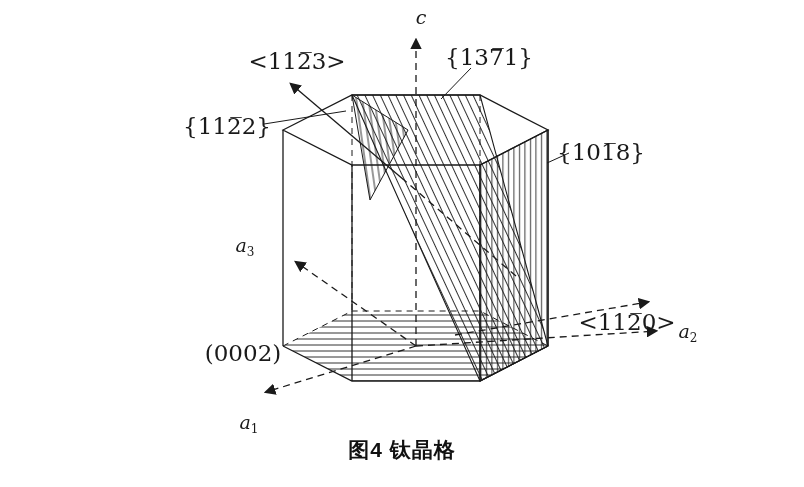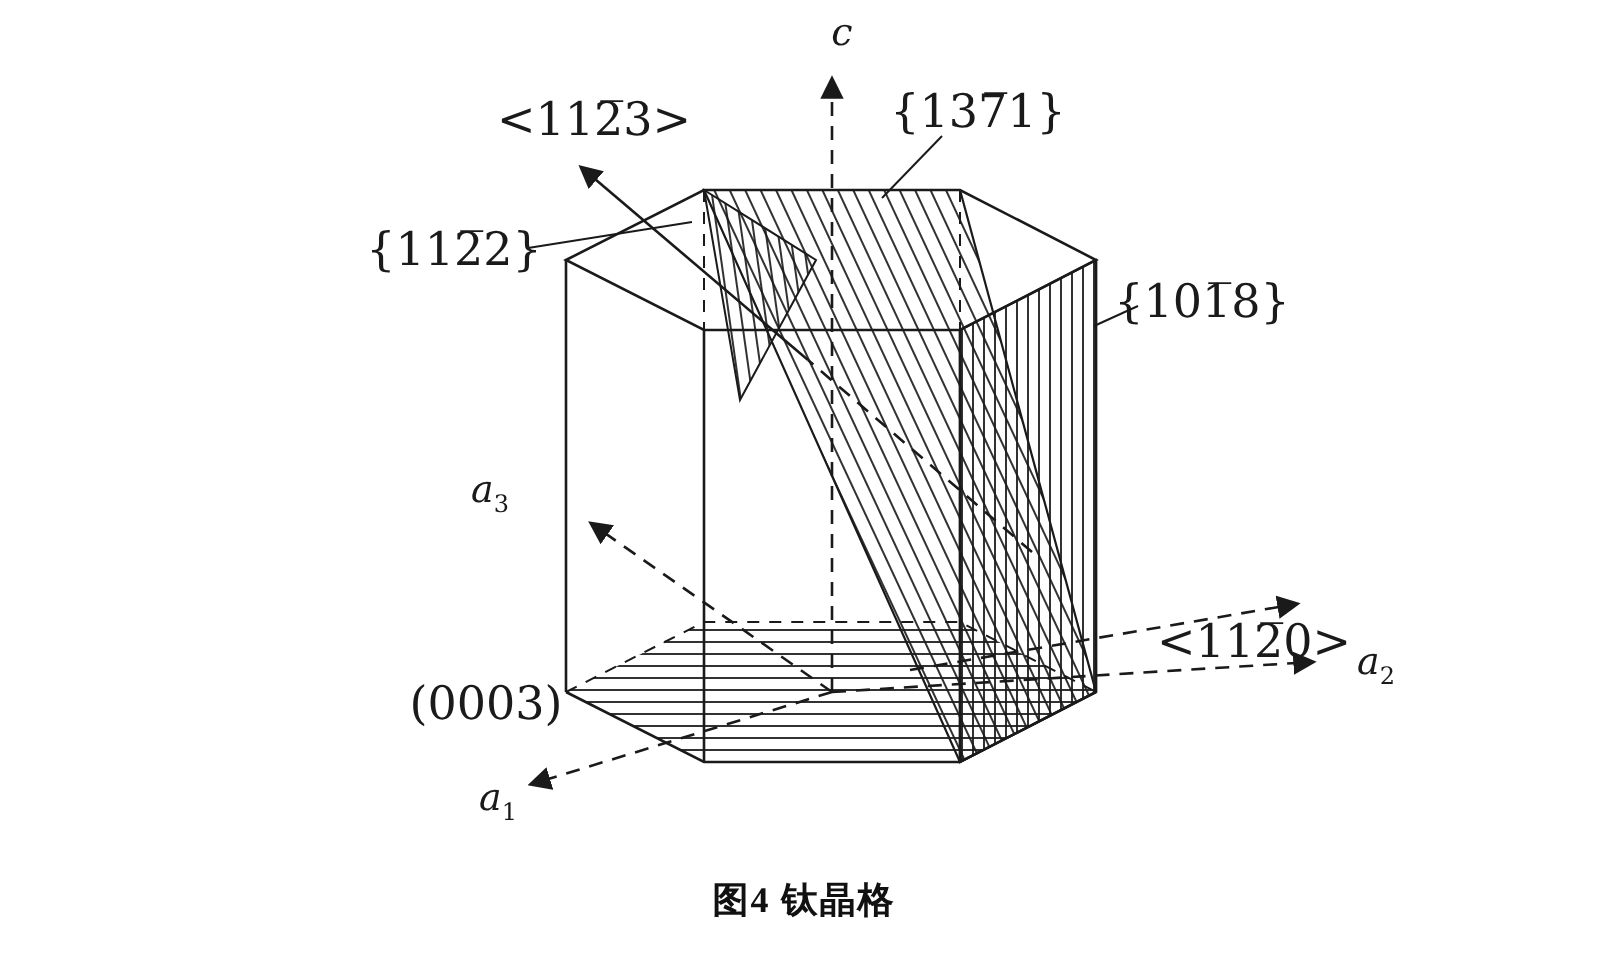--- a/index.html
+++ b/index.html
@@ -22,23 +22,23 @@
     line-height: 1;
   }
   .axis { font-size: 19px; }
   .axis i { font-style: italic; }
   .axis sub { font-size: 12px; }
   .caption {
     position: absolute;
     transform: translate(-50%, -50%);
     left: 402px;
     top: 450px;
-    font-family: Liberation Serif, serif;
+    font-family: Liberation Sans, sans-serif;
     font-weight: bold;
-    font-size: 18px;
+    font-size: 21px;
     letter-spacing: 1px;
     color: #111111;
     white-space: nowrap;
   }
 </style>
 </head>
 <body>
 
 <div class="stage">
 
@@ -107,19 +107,19 @@
   <span class="lbl" style="left:227px; top:126px;text-align:right;">{112̅2}</span>
 
   <span class="lbl" style="left:601px; top:152px;">{101̅8}</span>
 
   <span class="lbl axis" style="left:245px; top:247px;"><i>a</i><sub>3</sub></span>
 
   <span class="lbl" style="left:627px; top:288px;margin-top:34px;">&lt;112̅0&gt;</span>
 
   <span class="lbl axis" style="left:688px; top:333px;"><i>a</i><sub>2</sub></span>
 
-  <span class="lbl" style="left:243px; top:353px;">(0003)</span>
+  <span class="lbl" style="left:243px; top:353px;">(0002)</span>
 
-  <span class="lbl axis" style="left:249px; top:401px;"><i>a</i><sub>1</sub></span>
+  <span class="lbl axis" style="left:249px; top:424px;"><i>a</i><sub>1</sub></span>
 
   <div class="caption">图4 钛晶格</div>
 
 </div>
 
 </body></html>

